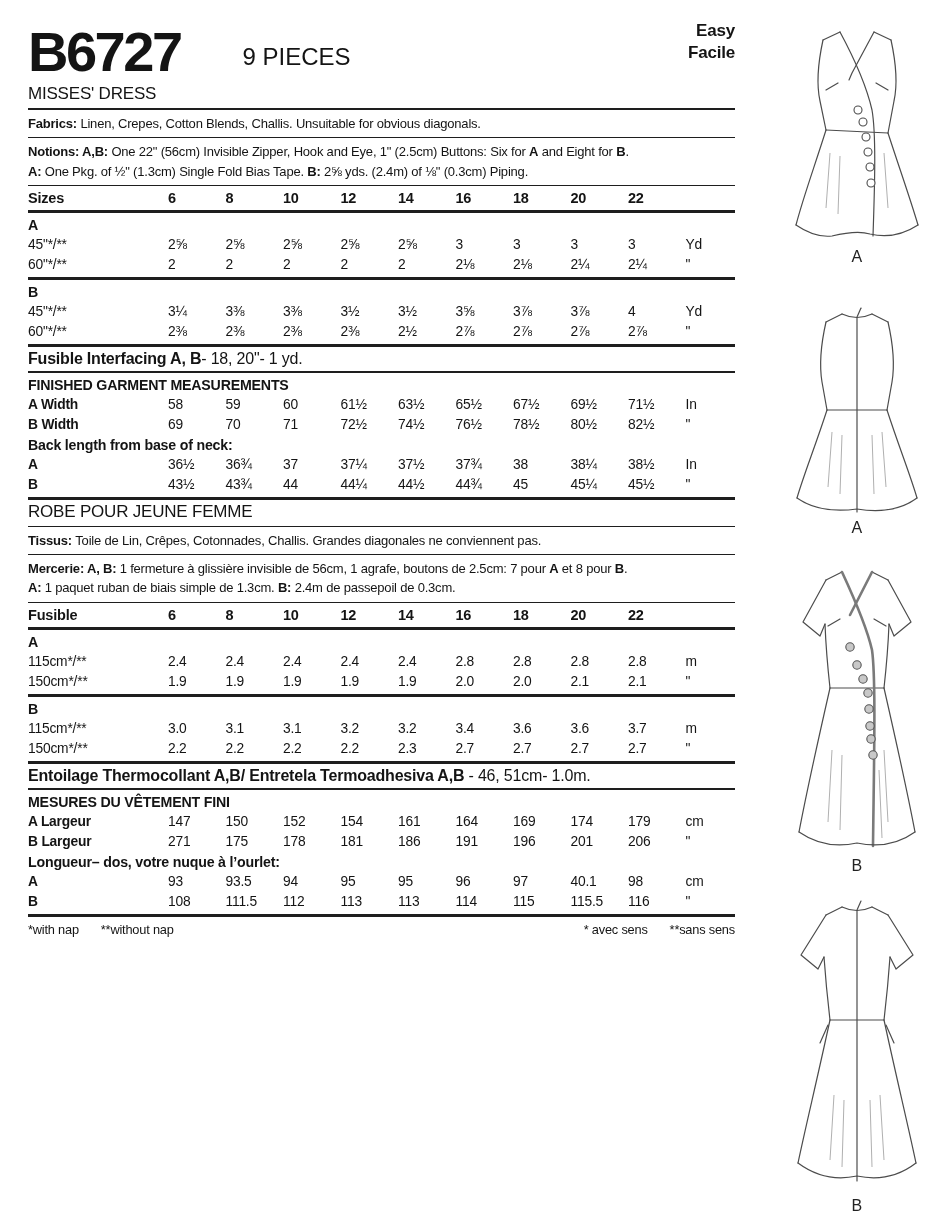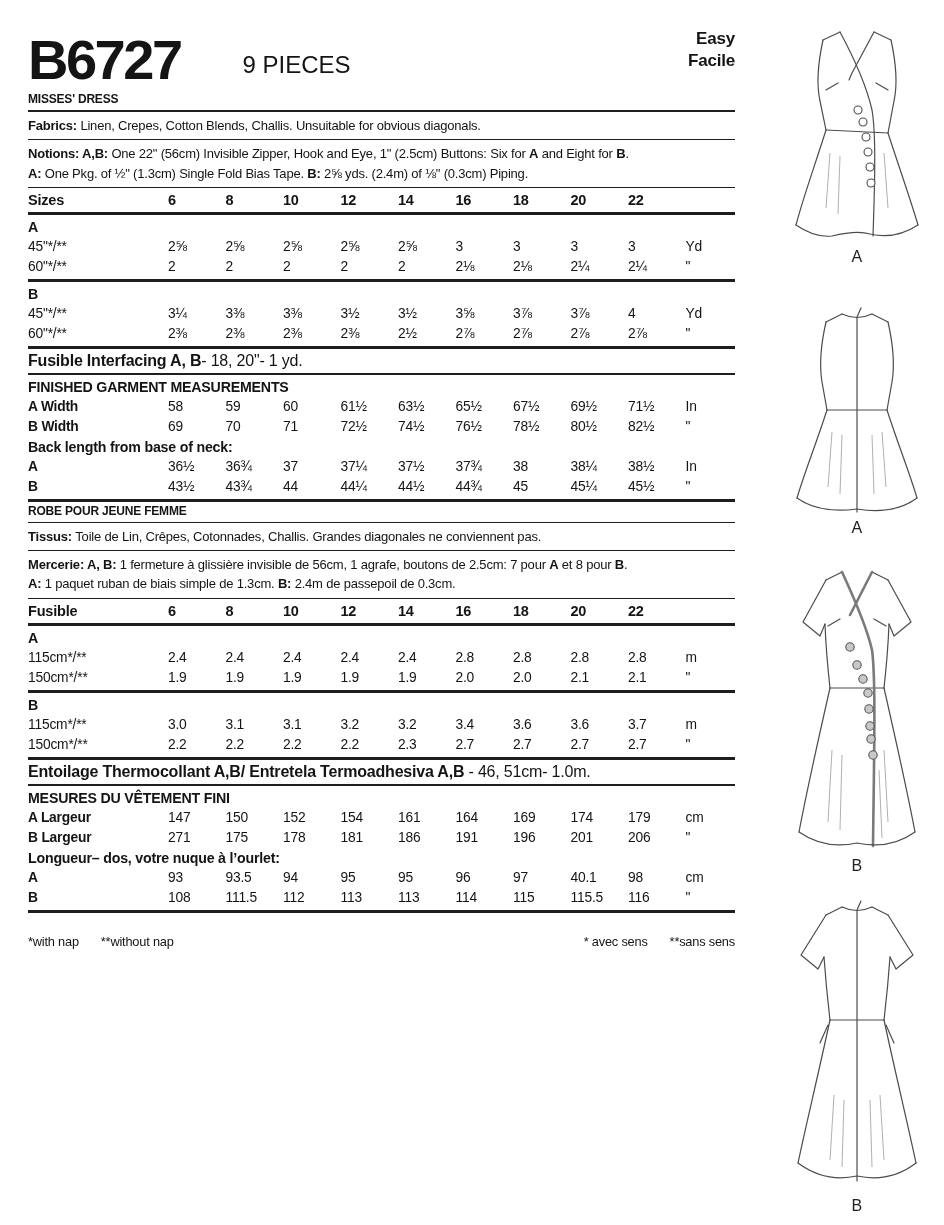--- a/index.html
+++ b/index.html
@@ -2,48 +2,48 @@
 <html><head>
 <meta charset="utf-8">
 <style>
   * { margin:0; padding:0; box-sizing:border-box; }
   html,body { background:#ffffff; }
   body {
     width:944px; height:1225px; position:relative; overflow:hidden;
     font-family:"Liberation Sans", sans-serif; color:#141414;
     letter-spacing:-0.2px;
   }
-  .main { position:absolute; left:28px; top:28px; width:707px; }
+  .main { position:absolute; left:28px; top:20px; width:707px; }
   .b { font-weight:700; }
 
   
   .hdr { display:flex; align-items:flex-end; }
   .pattern-no { font-size:56px; font-weight:700; letter-spacing:-2.5px; line-height:0.95; }
   .pieces { font-size:24px; font-weight:400; margin-left:62px; margin-bottom:7px; letter-spacing:0; }
   .difficulty { margin-left:auto; text-align:right; font-size:17px; font-weight:700; line-height:1.3; margin-bottom:14px; }
 
-  .doc-title { font-size:12px; font-weight:700; margin-top:6px; padding-bottom:2px; }
+  .doc-title { font-size:17px; font-weight:400; margin-top:6px; padding-bottom:2px; }
 
   .rule { border-top:1.5px solid #1e1e1e; margin:2px 0; }
   .rule.thick { border-top-width:3px; }
   .rule.med { border-top-width:2px; }
 
   .para { font-size:13px; line-height:1.48; padding:2px 0; }
 
   
   .trow { display:flex; align-items:flex-start; line-height:20px; font-size:13.8px; }
   .trow.header .tlabel, .trow.header .tval { font-weight:700; font-size:14.5px; }
   .tlabel { width:140px; flex:none; }
   .glabel { width:auto; font-weight:700; font-size:14.2px; }
   .tval { width:57.5px; flex:none; }
   .tunit { flex:1; }
   .tnote { font-size:16px; line-height:20px; }
 
   
-  .footnotes { display:flex; font-size:12.8px; margin-top:21px;gap:28px; }
+  .footnotes { display:flex; font-size:12.8px; margin-top:5px;gap:28px; }
   .fn-left span { margin-right:22px; }
   .fn-right { margin-left:auto; }
   .fn-right span { margin-left:22px; }
 
   
   .fig { position:absolute; left:770px; width:174px; text-align:center; }
   .fig svg { display:block; }
   .fig-label { font-size:16px; letter-spacing:0.5px; color:#222; margin-top:2px; font-weight:400; }
   .sk  { stroke:#4c4c4c; stroke-width:1.2; fill:none; stroke-linecap:round; stroke-linejoin:round; }
   .sk2 { stroke:#7a7a7a; stroke-width:2.6; fill:none; stroke-linecap:round; }

